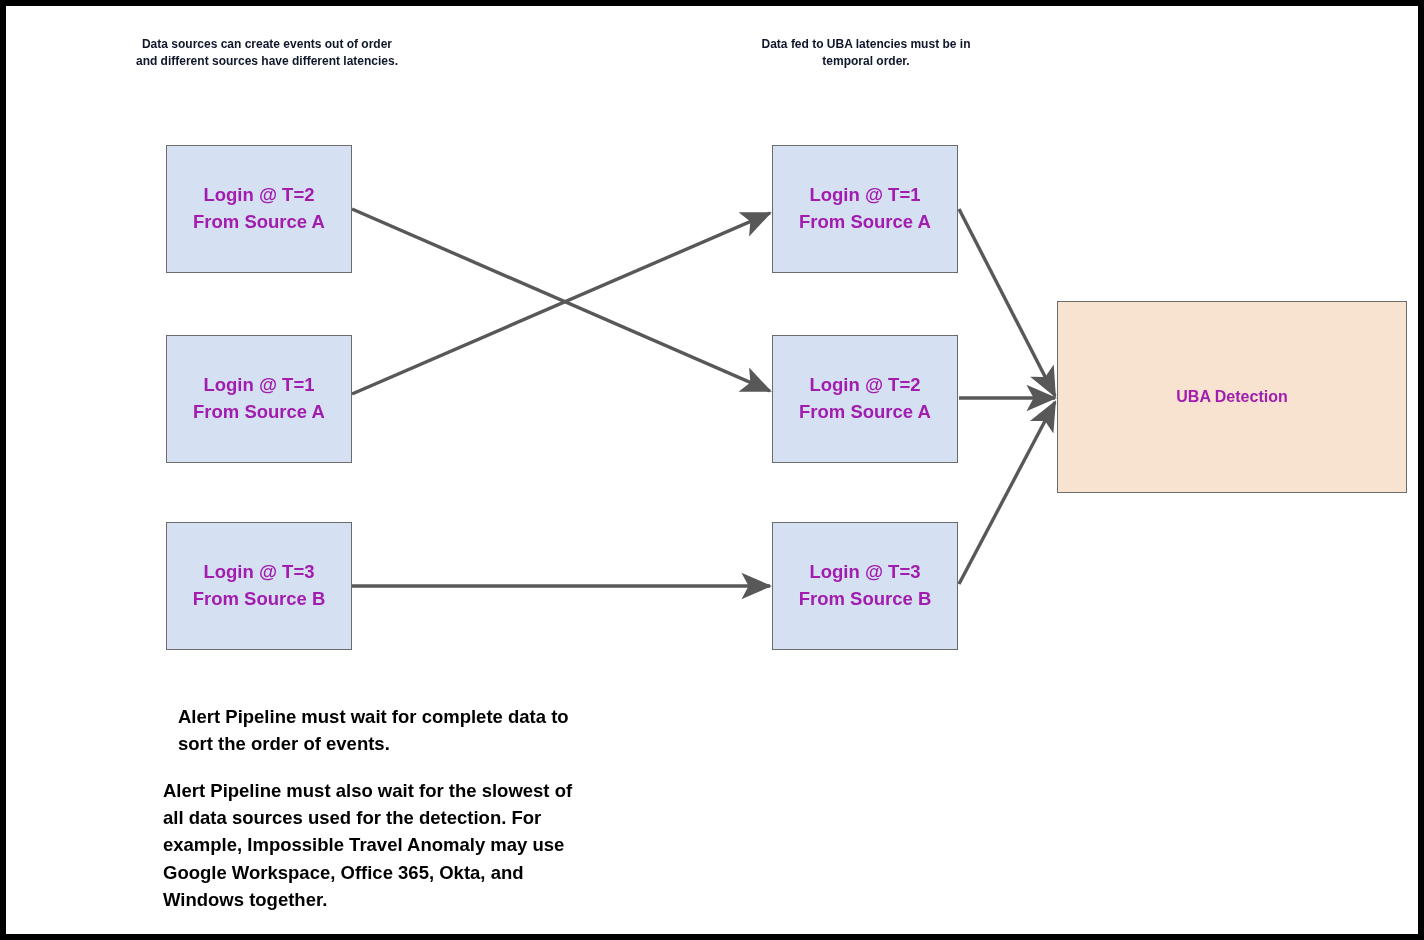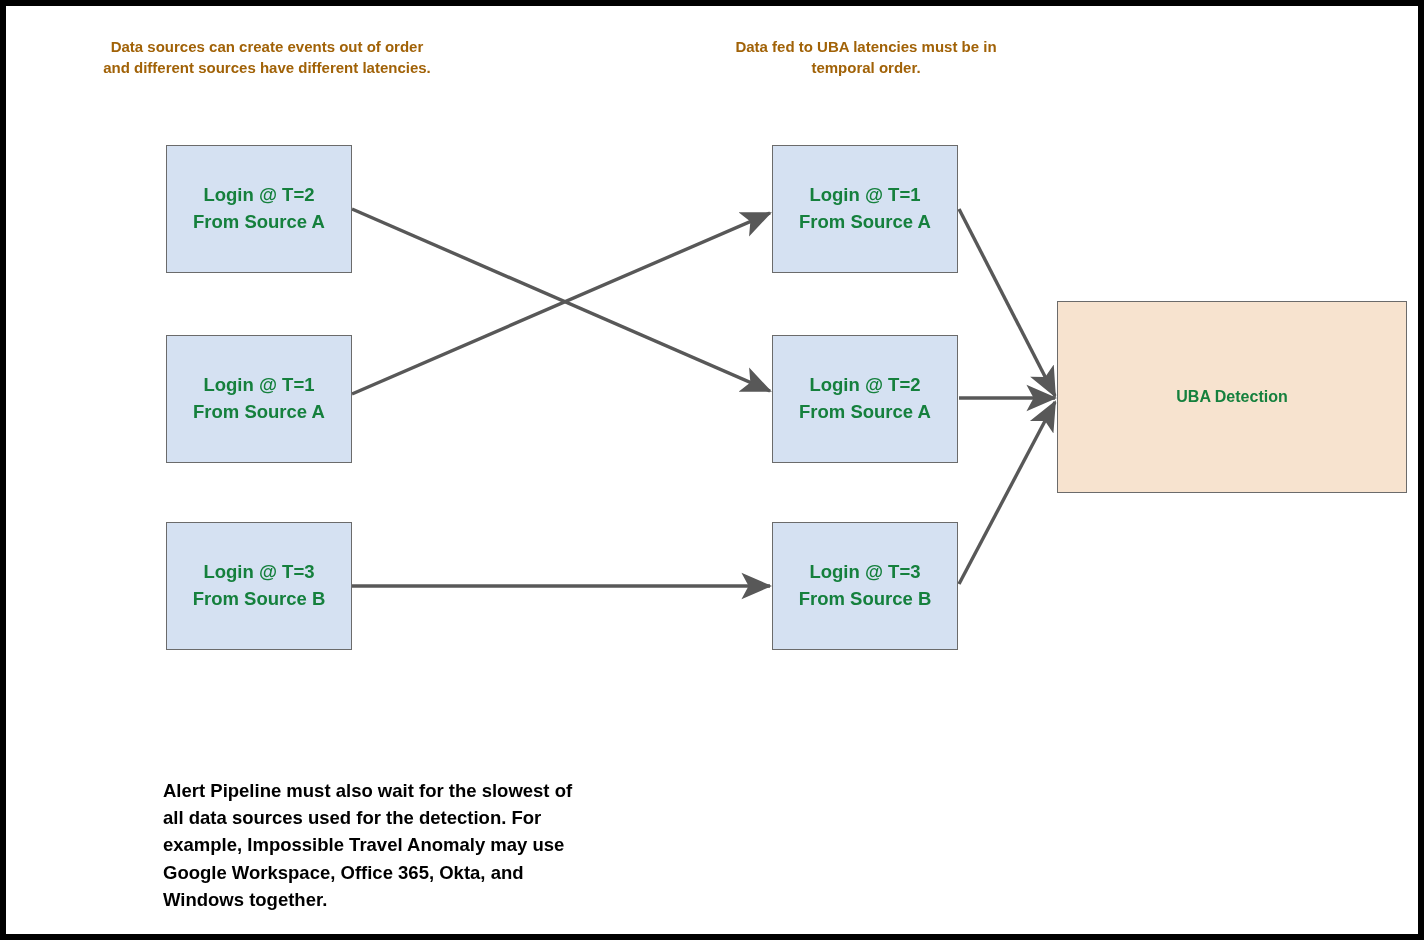--- a/index.html
+++ b/index.html
@@ -12,41 +12,41 @@
     width: 1424px;
     height: 940px;
     background: #ffffff;
     border: 6px solid #000000;
     box-sizing: border-box;
     font-family: "Liberation Sans", sans-serif;
     overflow: hidden;
   }
   .caption {
     position: absolute;
-    font-size: 15px;
+    font-size: 12px;
     font-weight: bold;
-    color: #a16207;
+    color: #0f172a;
     line-height: 1.42;
     text-align: center;
     white-space: pre-line;
   }
   #caption-left  { left: 26px;  top: 30px;  width: 470px; }
   #caption-right { left: 660px; top: 30px;  width: 400px; }
 
   .node {
     position: absolute;
     box-sizing: border-box;
     border: 1.6px solid #6b6b6b;
     display: flex;
     align-items: center;
     justify-content: center;
     text-align: center;
     font-size: 18.5px;
     font-weight: bold;
-    color: #15803d;
+    color: #a21caf;
     line-height: 1.45;
     white-space: pre-line;
     z-index: 2;
   }
   .node.event { background: #d5e1f2; }
   .node.detection { background: #f7e3cf; font-size: 16px; }
 
   .note {
     position: absolute;
     font-size: 18.5px;
@@ -104,19 +104,21 @@
 
   <div class="node event" id="ord-t1-a" style="left: 766px; top: 139px; width: 186px; height: 128px;">Login @ T=1
 From Source A</div>
   <div class="node event" id="ord-t2-a" style="left: 766px; top: 329px; width: 186px; height: 128px;">Login @ T=2
 From Source A</div>
   <div class="node event" id="ord-t3-b" style="left: 766px; top: 516px; width: 186px; height: 128px;">Login @ T=3
 From Source B</div>
 
   <div class="node detection" id="uba-detection" style="left: 1051px; top: 295px; width: 350px; height: 192px;">UBA Detection</div>
 
+  <div class="note" id="note-1">Alert Pipeline must wait for complete data to
+sort the order of events.</div>
   <div class="note" id="note-2">Alert Pipeline must also wait for the slowest of
 all data sources used for the detection. For
 example, Impossible Travel Anomaly may use
 Google Workspace, Office 365, Okta, and
 Windows together.</div>
 
 </div>
 
 </body></html>

